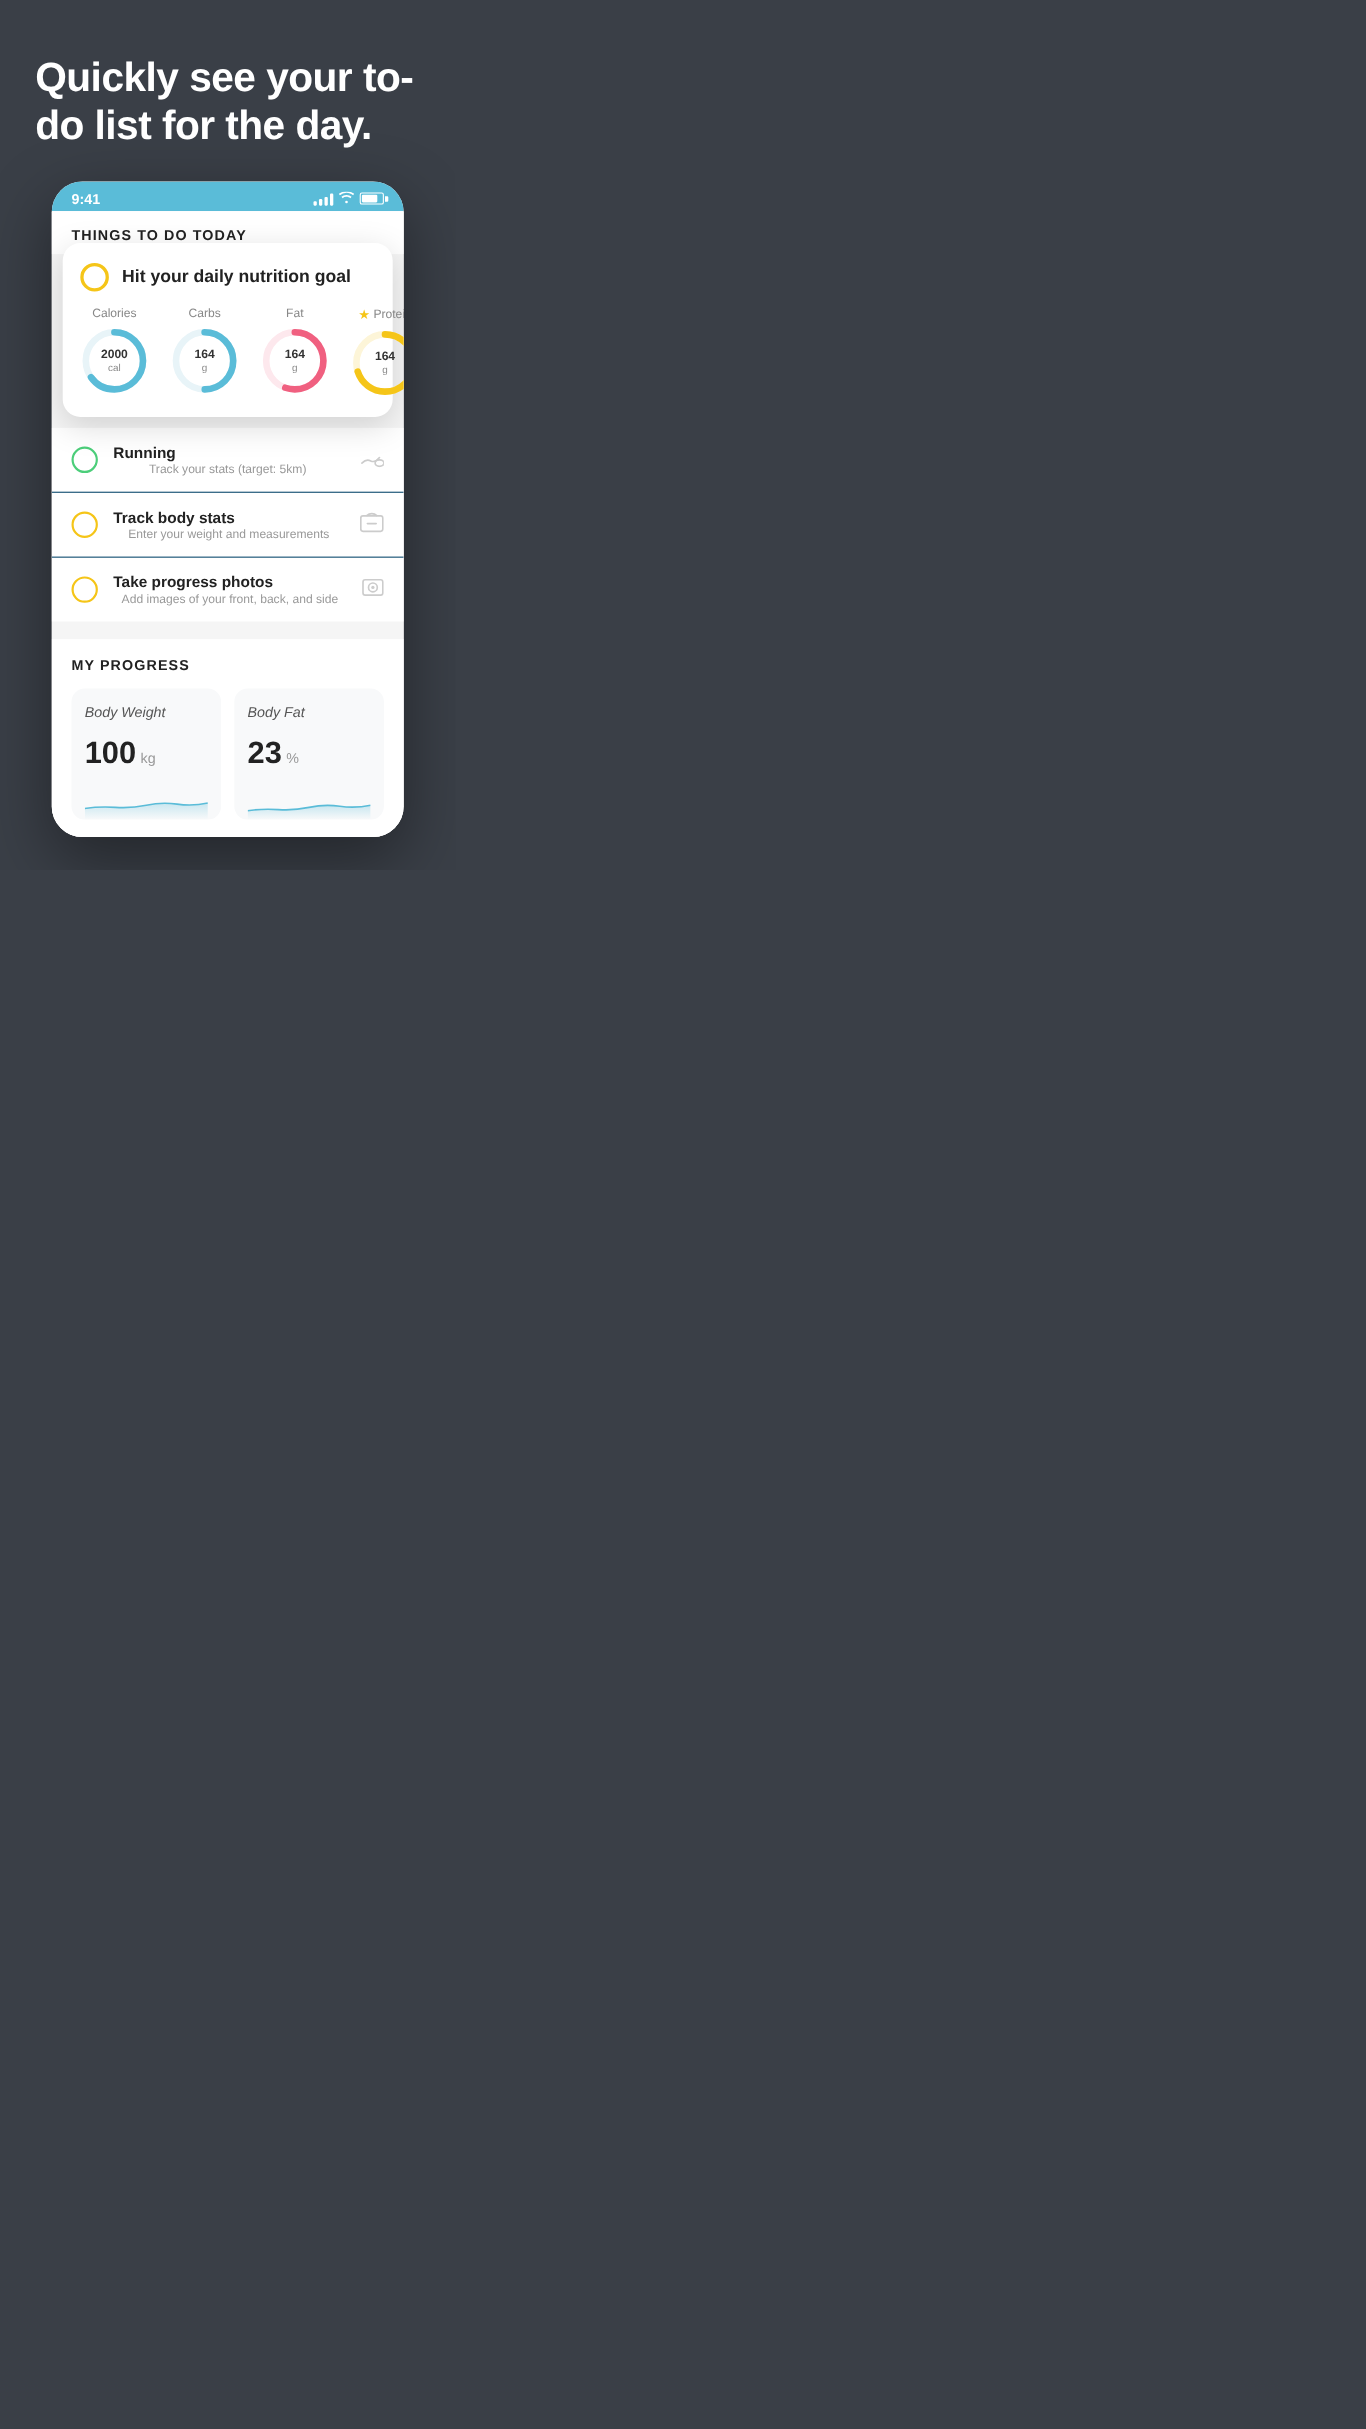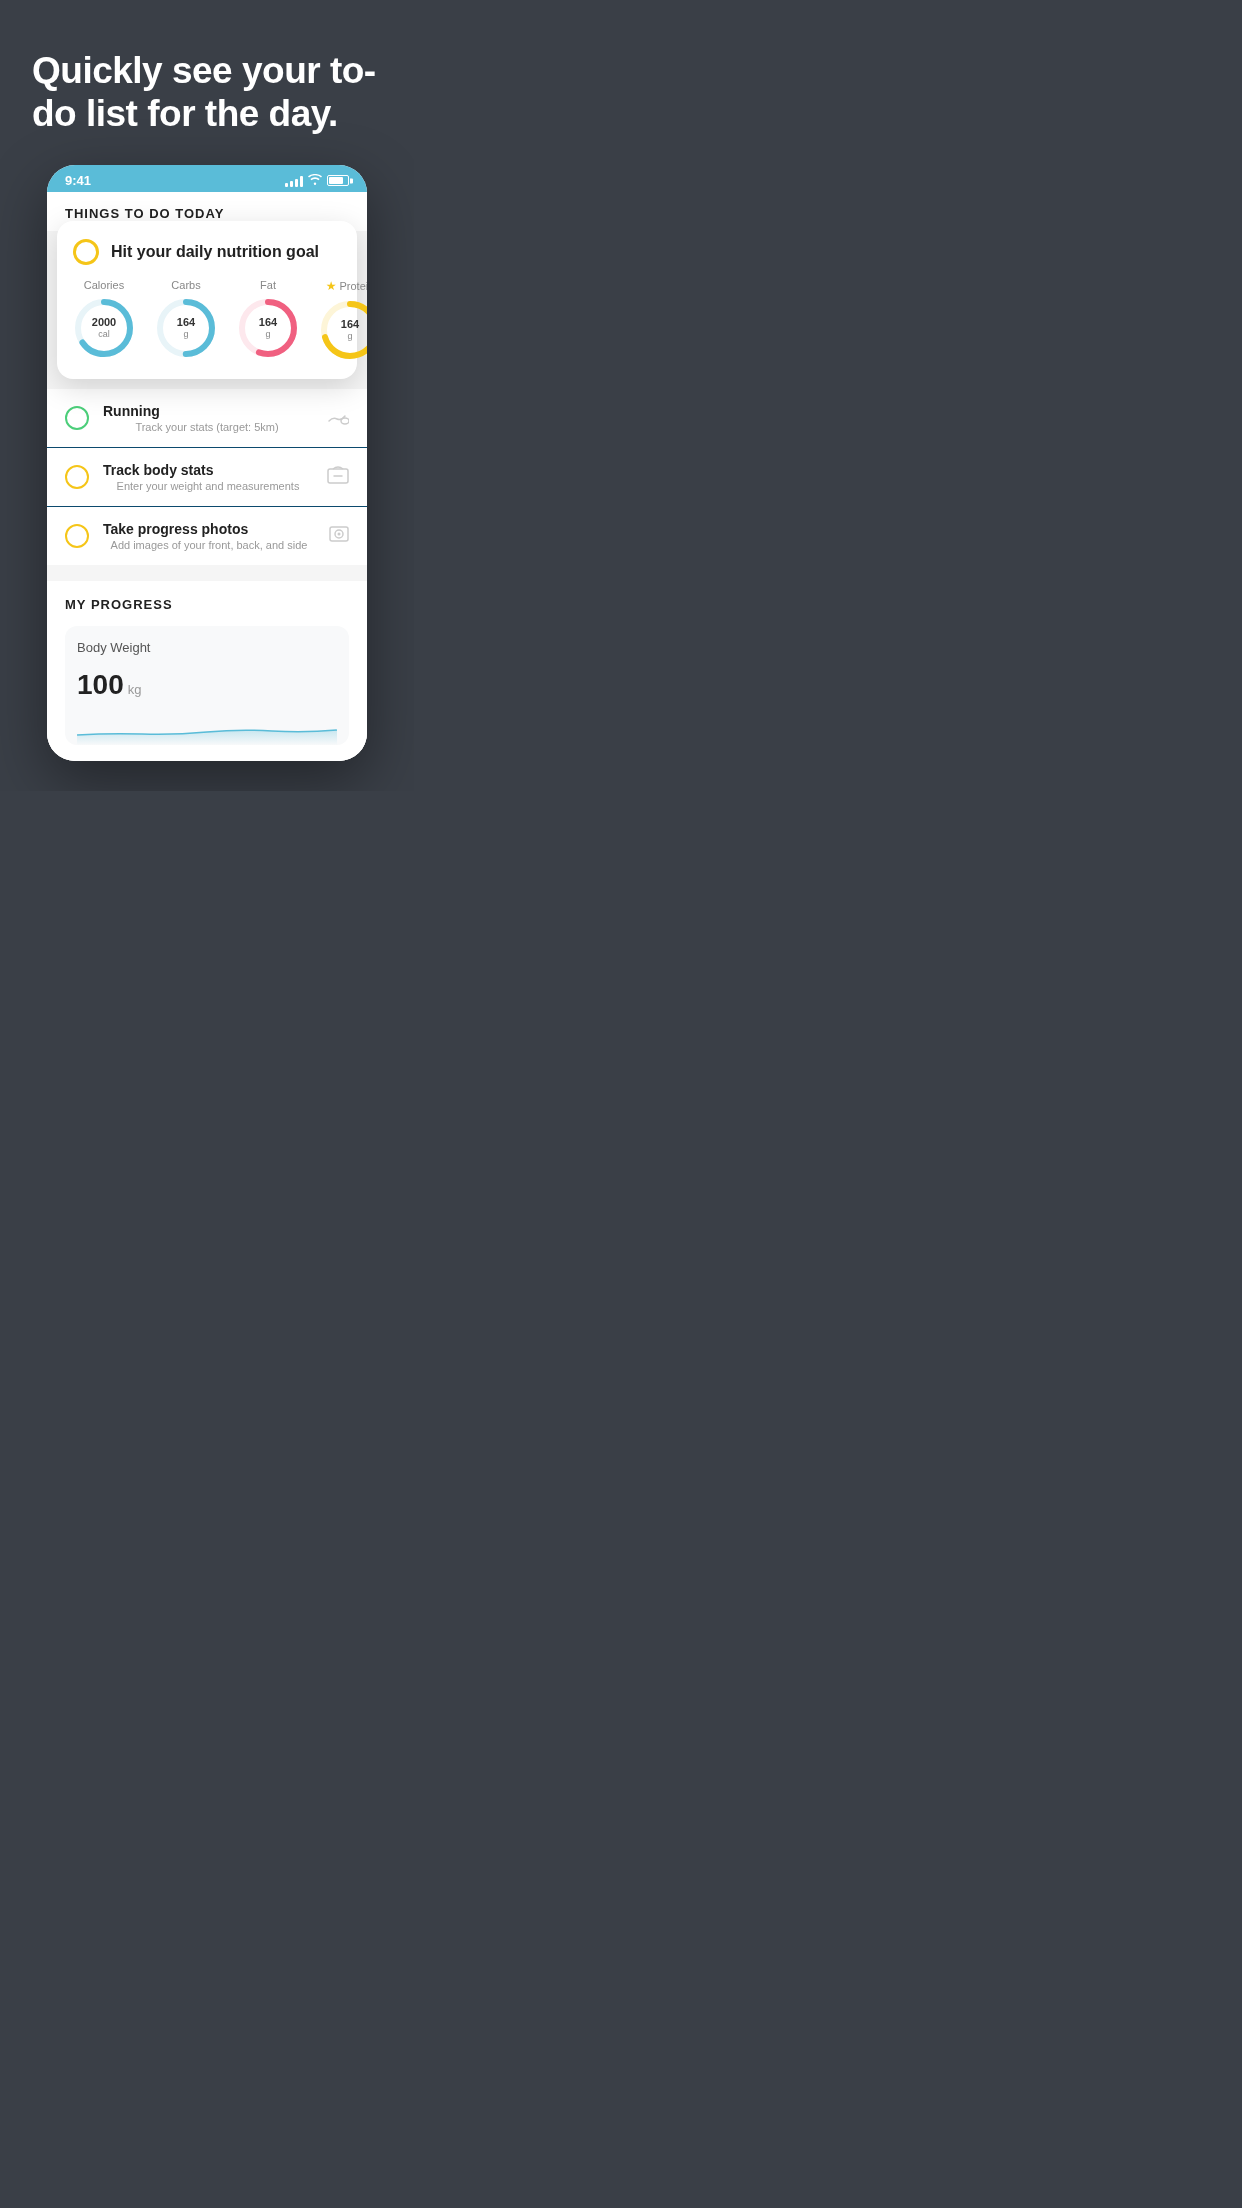--- a/index.html
+++ b/index.html
@@ -352,20 +352,21 @@
       background: #f8f9fa;
       border-radius: 12px;
       padding: 14px 12px 0 12px;
       overflow: hidden;
     }
 
     .progress-card-title {
       font-size: 13px;
       color: #555;
       margin-bottom: 14px;
+      font-style: italic;
     }
 
     .progress-value-row {
       display: flex;
       align-items: baseline;
       gap: 4px;
       margin-bottom: 14px;
     }
 
     .progress-value {
@@ -569,20 +570,39 @@
                     <stop offset="0%" style="stop-color:#5abcd8;stop-opacity:0.3"></stop>
                     <stop offset="100%" style="stop-color:#5abcd8;stop-opacity:0"></stop>
                   </linearGradient>
                 </defs>
                 <path d="M0 20 Q15 18 30 19 Q45 20 60 17 Q75 14 90 16 Q105 18 120 15" stroke="#5abcd8" stroke-width="1.5" fill="none"></path>
                 <path d="M0 20 Q15 18 30 19 Q45 20 60 17 Q75 14 90 16 Q105 18 120 15 L120 30 L0 30 Z" fill="url(#grad1)"></path>
               </svg>
             </div>
           </div>
 
+          <div class="progress-card">
+            <div class="progress-card-title">Body Fat</div>
+            <div class="progress-value-row">
+              <span class="progress-value">23</span>
+              <span class="progress-unit">%</span>
+            </div>
+            <div class="mini-chart">
+              <svg viewBox="0 0 120 30" preserveAspectRatio="none" xmlns="http://www.w3.org/2000/svg">
+                <defs>
+                  <linearGradient id="grad2" x1="0%" y1="0%" x2="0%" y2="100%">
+                    <stop offset="0%" style="stop-color:#5abcd8;stop-opacity:0.3"></stop>
+                    <stop offset="100%" style="stop-color:#5abcd8;stop-opacity:0"></stop>
+                  </linearGradient>
+                </defs>
+                <path d="M0 22 Q15 20 30 21 Q45 22 60 19 Q75 16 90 18 Q105 20 120 17" stroke="#5abcd8" stroke-width="1.5" fill="none"></path>
+                <path d="M0 22 Q15 20 30 21 Q45 22 60 19 Q75 16 90 18 Q105 20 120 17 L120 30 L0 30 Z" fill="url(#grad2)"></path>
+              </svg>
+            </div>
+          </div>
 
         </div>
       </div>
 
     </div>
   </div>
 
 </div>
 
 </body></html>

